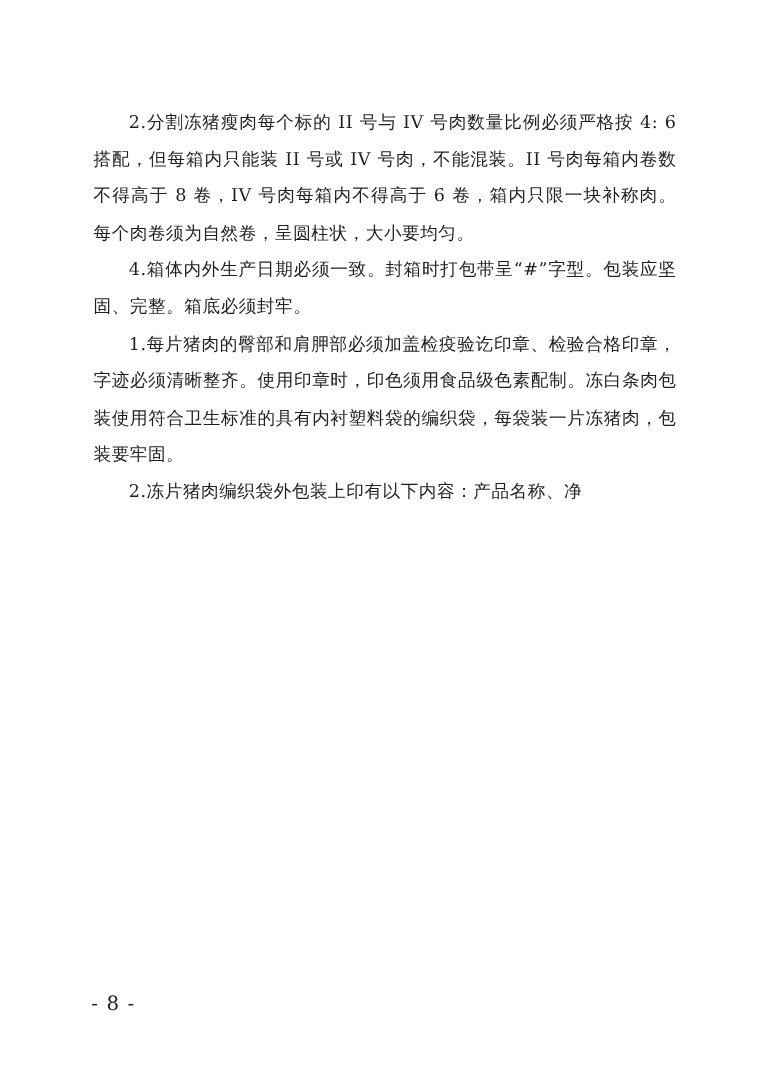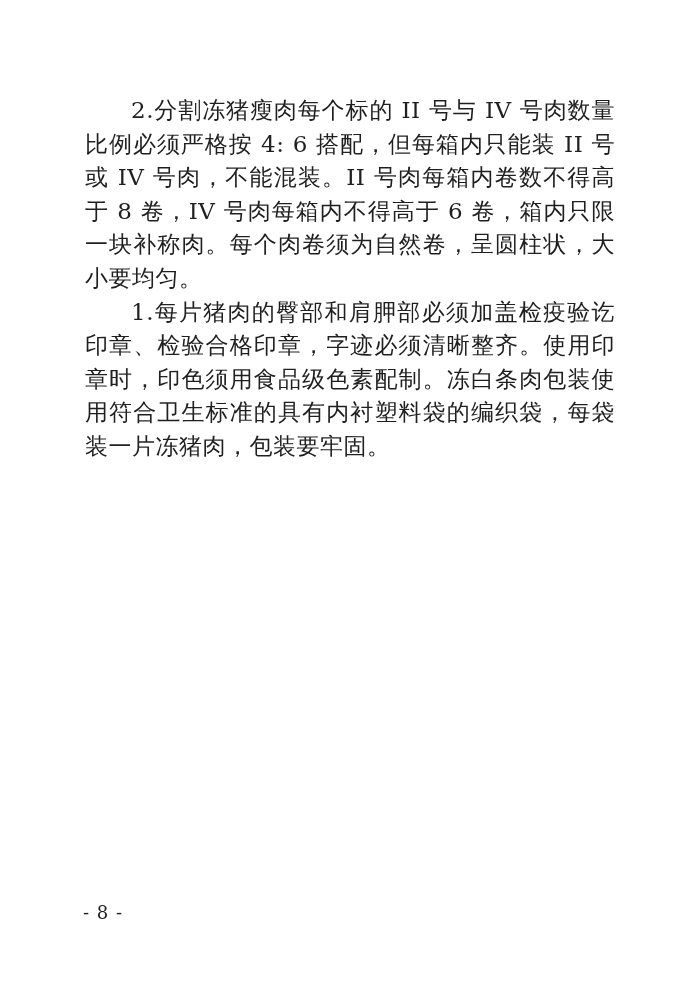--- a/index.html
+++ b/index.html
@@ -14,21 +14,21 @@
     background: #ffffff;
     overflow: hidden;
     font-family: "DejaVu Serif", "Liberation Serif", serif;
     color: #1f1f1f;
   }
   .content {
     position: absolute;
     left: 85px;
     top: 94px;
     width: 530px;
-    font-size: 23px;
+    font-size: 16px;
     line-height: 33.6px;
     text-align: justify;
     text-justify: inter-ideograph;
   }
   .content p {
     margin: 0;
     padding: 0;
     text-indent: 2em;
     letter-spacing: 0.5px;
     word-break: break-all;
@@ -41,16 +41,18 @@
     letter-spacing: 1px;
     color: #1f1f1f;
   }
 </style>
 </head>
 <body>
 
 <div class="page">
   <div class="content">
     <p>2.分割冻猪瘦肉每个标的 II 号与 IV 号肉数量比例必须严格按 4: 6 搭配，但每箱内只能装 II 号或 IV 号肉，不能混装。II 号肉每箱内卷数不得高于 8 卷，IV 号肉每箱内不得高于 6 卷，箱内只限一块补称肉。每个肉卷须为自然卷，呈圆柱状，大小要均匀。</p>
+    <p>4.箱体内外生产日期必须一致。封箱时打包带呈“#”字型。包装应坚固、完整。箱底必须封牢。</p>
     <p>1.每片猪肉的臀部和肩胛部必须加盖检疫验讫印章、检验合格印章，字迹必须清晰整齐。使用印章时，印色须用食品级色素配制。冻白条肉包装使用符合卫生标准的具有内衬塑料袋的编织袋，每袋装一片冻猪肉，包装要牢固。</p>
+    <p>2.冻片猪肉编织袋外包装上印有以下内容：产品名称、净</p>
   </div>
   <div class="footer">- 8 -</div>
 </div>
 
 </body></html>

